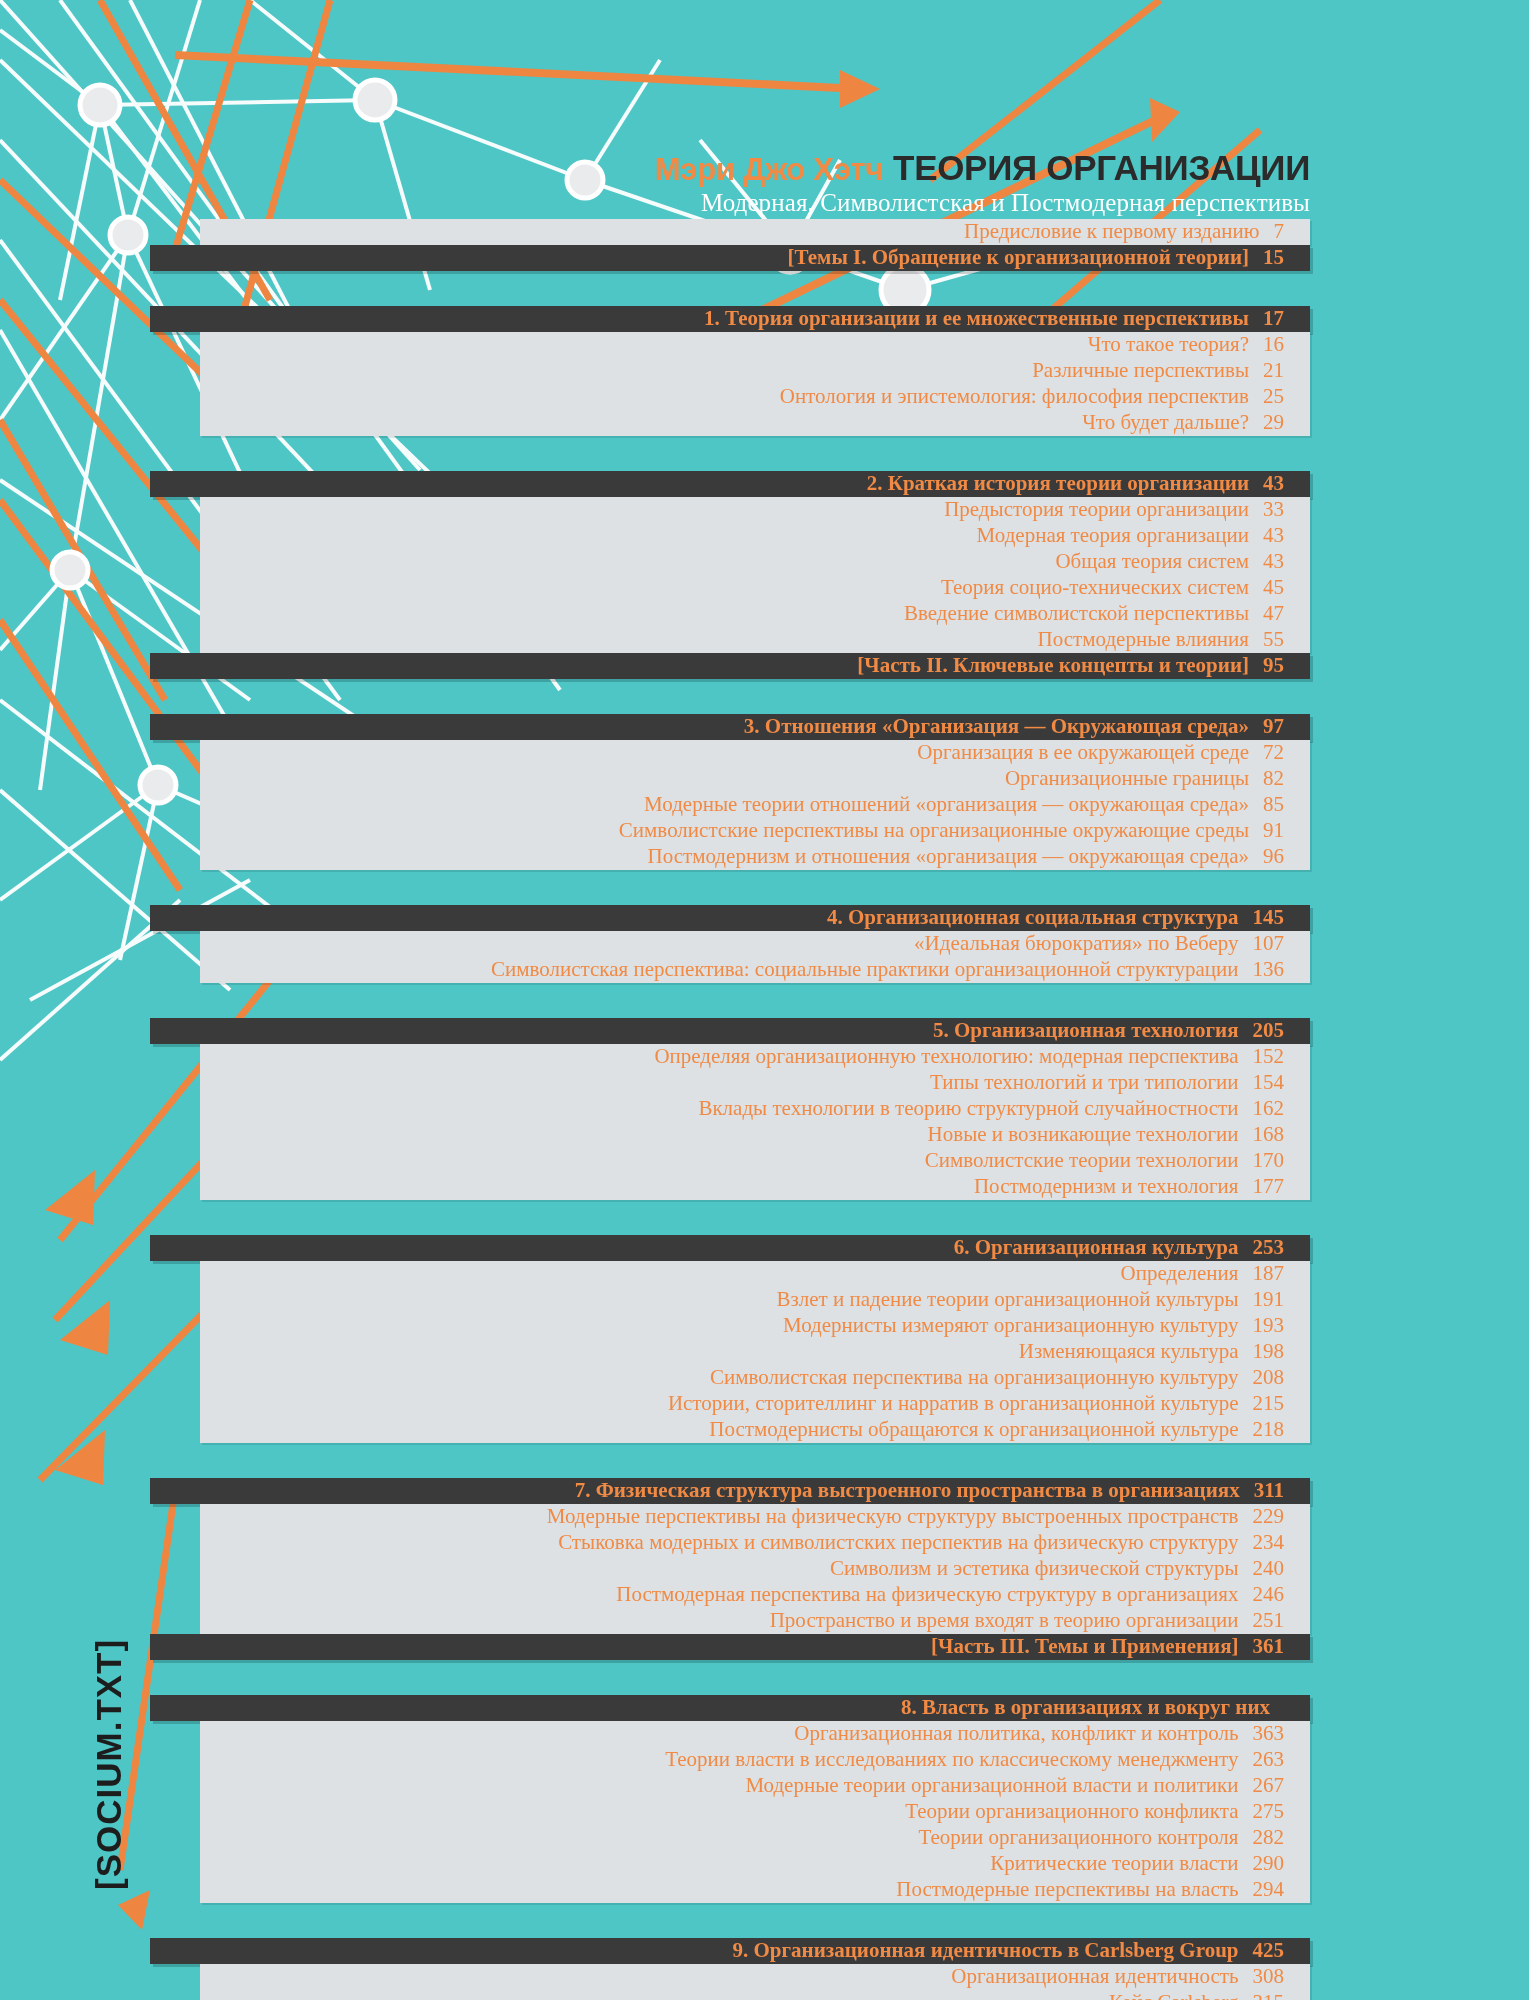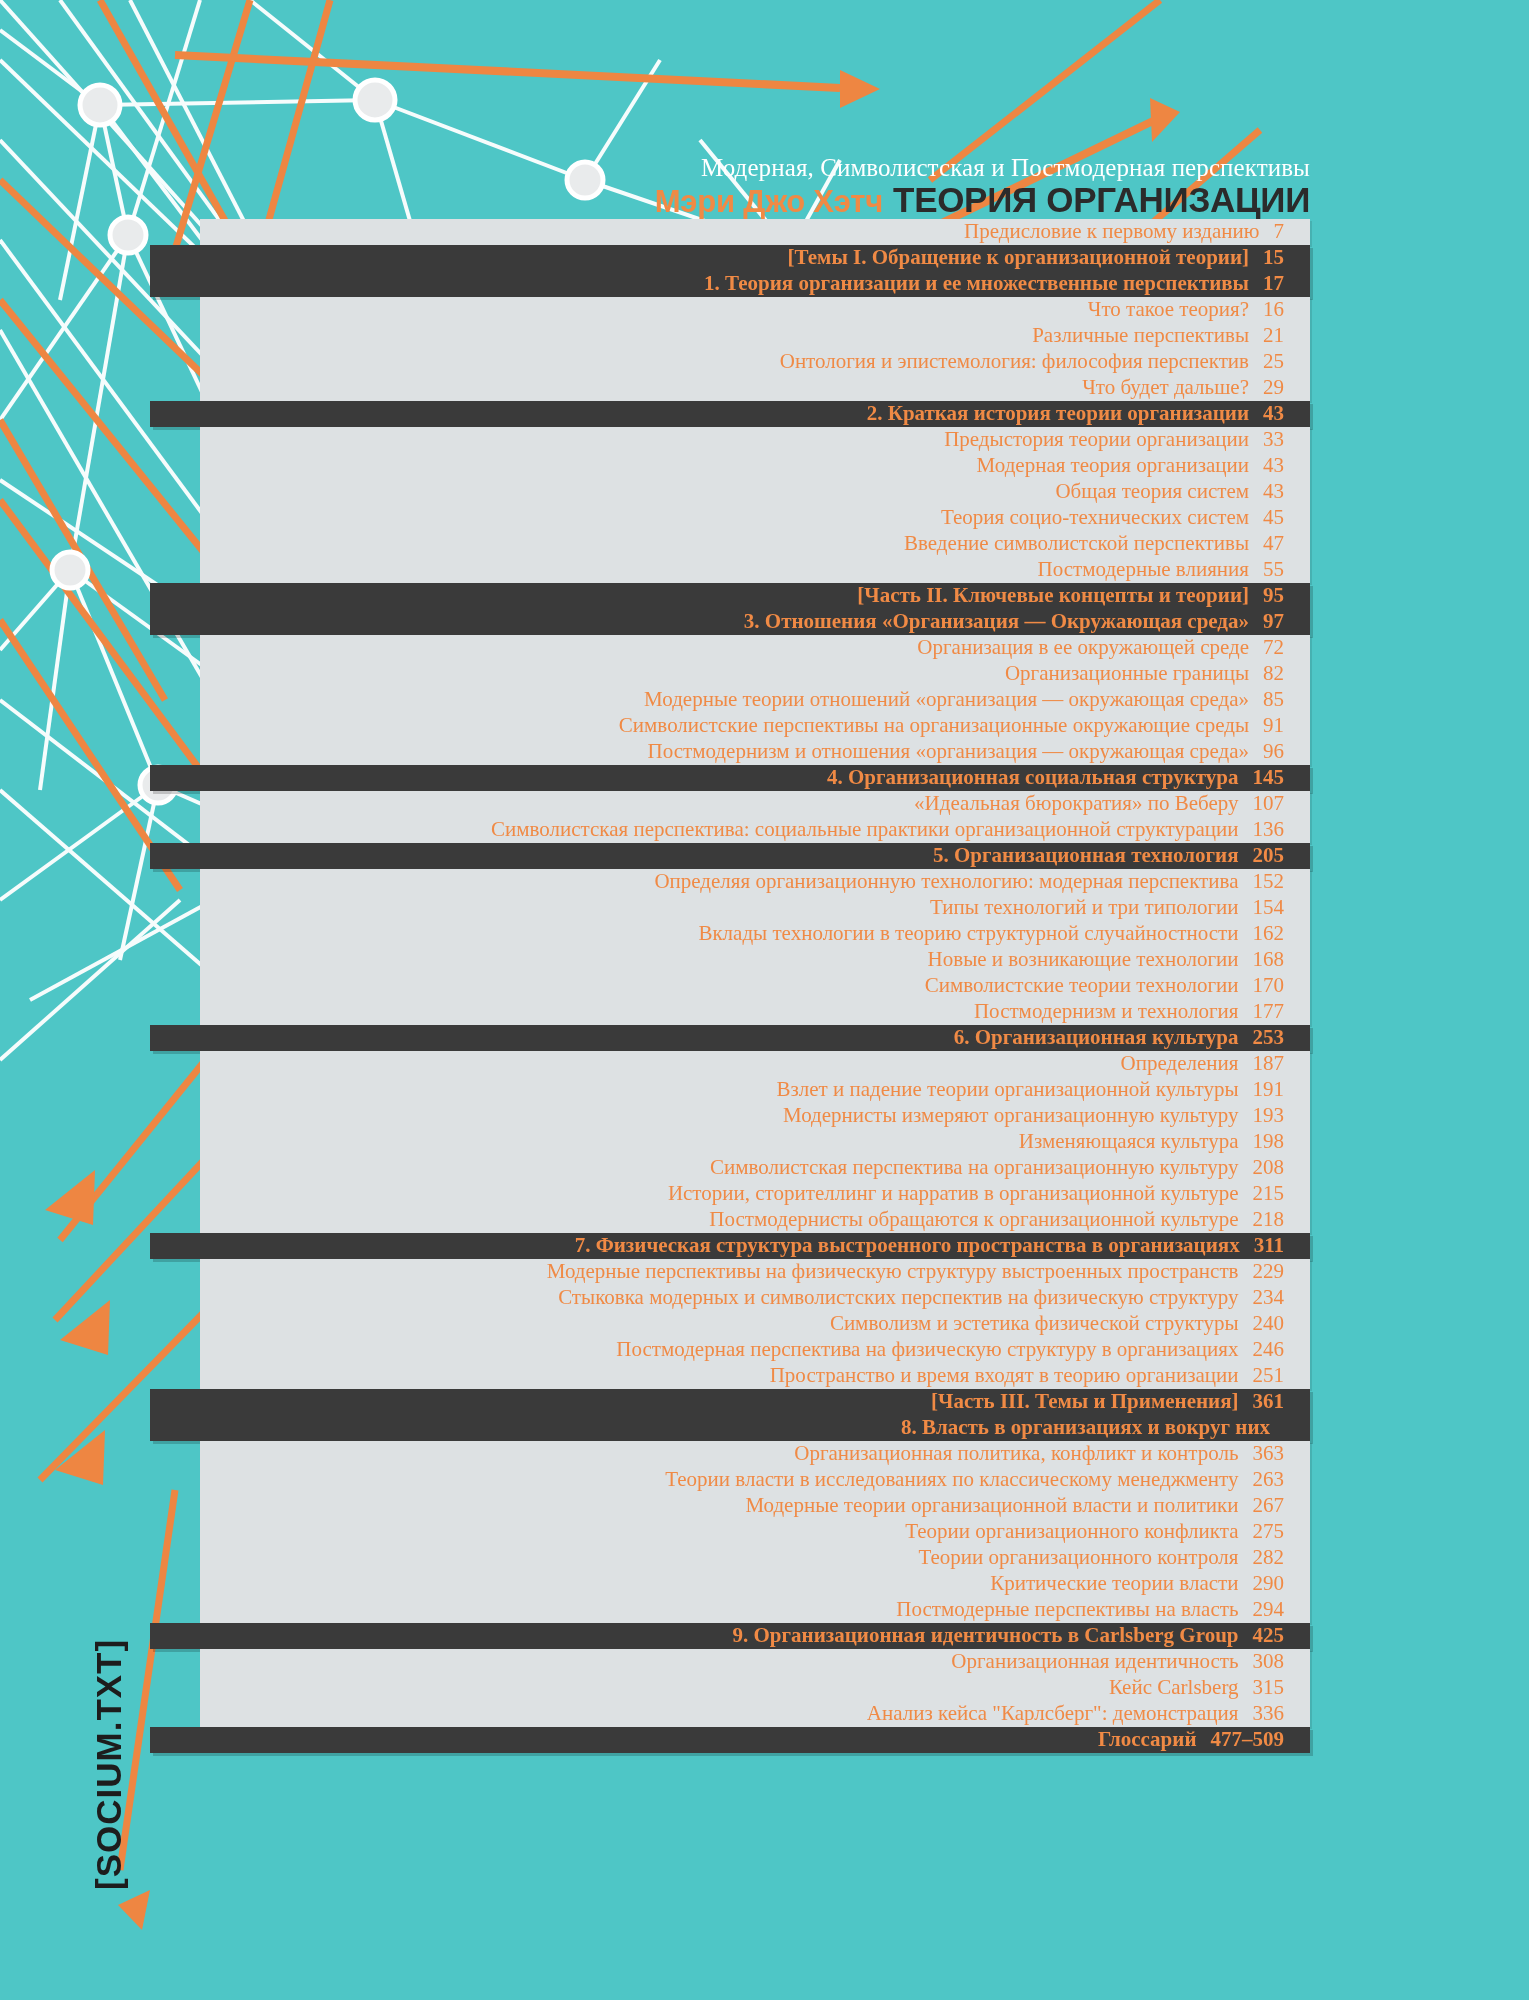--- a/index.html
+++ b/index.html
@@ -130,20 +130,21 @@
 
   
   .row.chapter {
     background: #3a3a3a;
     margin-left: 150px;
     color: #f08a45;
     font-weight: bold;
     font-size: 21px;
     padding-left: 20px;
     box-shadow: 3px 3px 0 rgba(0,0,0,0.18);
+    margin-top: 35px;
   }
 
   .row.glossary {
     background: #3a3a3a;
     margin-left: 150px;
     color: #f08a45;
     font-weight: bold;
     font-size: 21px;
     padding-left: 14px;
     box-shadow: 3px 3px 0 rgba(0,0,0,0.18);
@@ -237,24 +238,24 @@
       <circle cx="128" cy="235" r="18"></circle>
       <circle cx="585" cy="180" r="18"></circle>
       <circle cx="790" cy="250" r="22"></circle>
       <circle cx="905" cy="290" r="24"></circle>
       <circle cx="70" cy="570" r="18"></circle>
       <circle cx="158" cy="785" r="18"></circle>
     </g>
   </svg>
 
   <div id="header">
-    <div id="subtitle">Модерная, Символистская и Постмодерная перспективы</div>
     <div id="title-line">
       <span class="author">Мэри Джо Хэтч</span><span class="booktitle">ТЕОРИЯ ОРГАНИЗАЦИИ</span>
     </div>
+    <div id="subtitle">Модерная, Символистская и Постмодерная перспективы</div>
   </div>
 
   <div id="socium-label">[SOCIUM.TXT]</div>
 
   <div id="toc">
       <div class="row sub">
         <span class="label">Предисловие к первому изданию</span>
         <span class="page">7</span>
       </div>
       <div class="row part">

